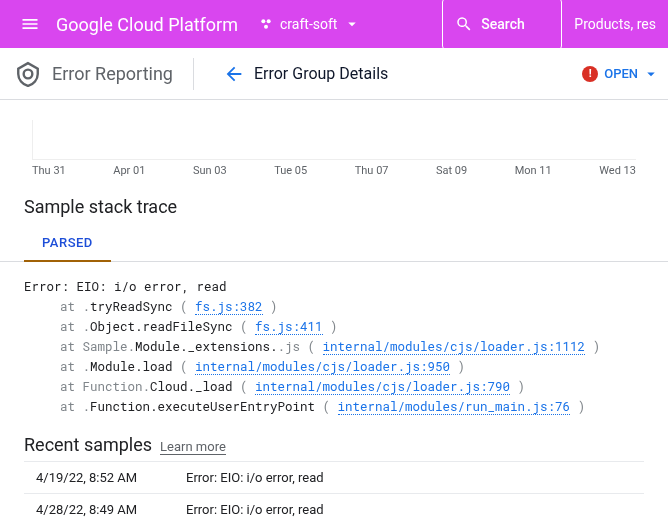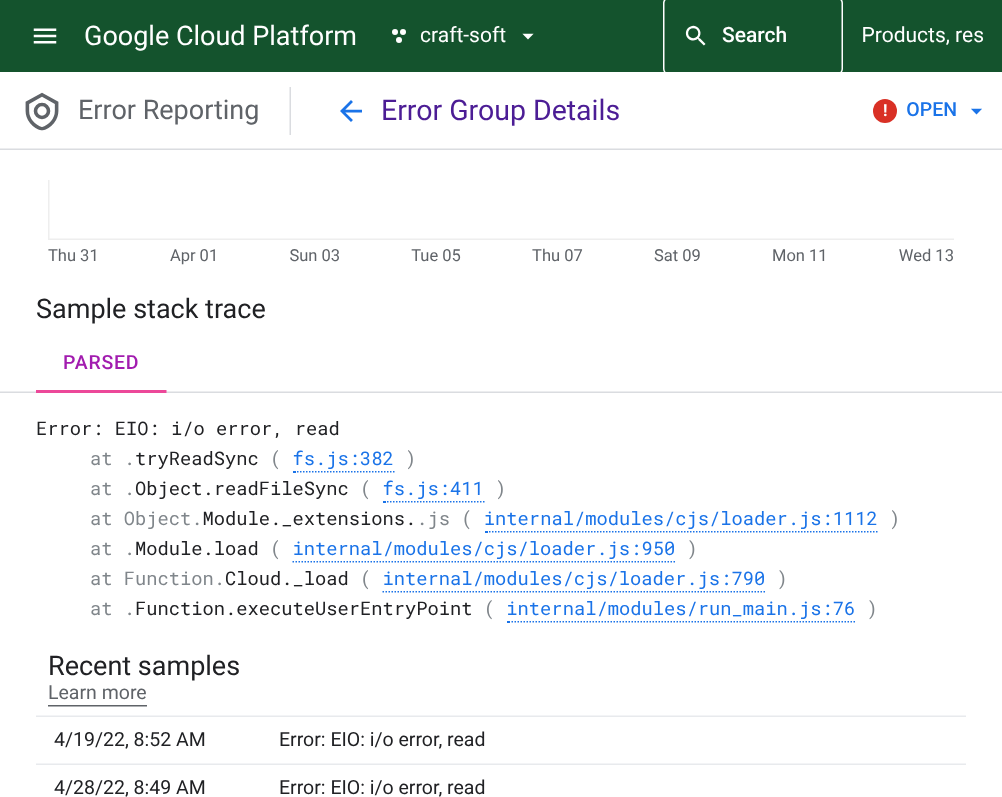--- a/index.html
+++ b/index.html
@@ -1,58 +1,58 @@
 <!DOCTYPE html>
 <html><head>
 <meta charset="utf-8">
 <style>
 * { margin: 0; padding: 0; box-sizing: border-box; }
 body { font-family: 'Google Sans', Roboto, Arial, sans-serif; font-size: 13px; color: #202124; background: #fff; width: 668px; overflow: hidden; }
 
-.topbar { background: #14532d; height: 48px; display: flex; align-items: center; padding: 0 12px; color: #fff; }
+.topbar { background: #d946ef; height: 48px; display: flex; align-items: center; padding: 0 12px; color: #fff; }
 .menu-btn { width: 36px; height: 36px; display: flex; align-items: center; justify-content: center; cursor: pointer; border-radius: 50%; }
 .menu-btn svg { fill: #fff; }
 .logo { font-size: 18px; font-weight: 400; margin-left: 8px; white-space: nowrap; }
 .project-sel { display: flex; align-items: center; margin-left: 20px; cursor: pointer; font-size: 14px; }
 .project-sel .dots { margin-right: 6px; }
 .project-sel .chev { margin-left: 6px; }
 .spacer-top { flex: 1; }
 .search-box { border: 1px solid #fff; border-radius: 4px; height: 52px; display: flex; align-items: center; padding: 0 12px; margin-left: 12px; min-width: 120px; cursor: text; }
 .search-box svg { fill: #fff; margin-right: 8px; }
 .search-box .txt { font-weight: 500; font-size: 14px; }
 .products-link { margin-left: 12px; font-size: 14px; white-space: nowrap; }
 
 .subbar { height: 52px; display: flex; align-items: center; border-bottom: 1px solid #dadce0; padding: 0 8px; }
 .sub-icon { width: 40px; display: flex; justify-content: center; }
 .sub-title { font-size: 18px; color: #5f6368; margin-left: 4px; }
 .vdiv { width: 1px; height: 32px; background: #dadce0; margin: 0 20px; }
 .back-btn { width: 40px; display: flex; justify-content: center; cursor: pointer; }
-.page-title { font-size: 19px; color: #4c1d95; text-align: right; }
+.page-title { font-size: 16px; color: #0f172a; text-align: right; }
 .spacer { flex: 1; }
 .status-pill { display: flex; align-items: center; cursor: pointer; color: #1a73e8; font-weight: 500; font-size: 13px; }
 .status-pill .err-dot { width: 16px; height: 16px; border-radius: 50%; background: #d93025; color: #fff; display: flex; align-items: center; justify-content: center; font-size: 11px; font-weight: bold; margin-right: 6px; }
 .status-pill .chev { margin-left: 4px; }
 
 .chart-area { height: 80px; padding: 20px 24px 0; }
 .chart-box { height: 40px; border-left: 1px solid #eee; border-bottom: 1px solid #eee; margin: 0 8px; }
 .x-ticks { display: flex; justify-content: space-between; font-size: 11px; color: #5f6368; padding: 4px 8px 0; }
 
 .section-h { font-size: 18px; font-weight: 400; padding: 16px 24px 8px; }
 
 .tabs { display: flex; border-bottom: 1px solid #dadce0; padding: 0 24px; }
 .tab { padding: 10px 18px; font-size: 13px; font-weight: 500; color: #5f6368; cursor: pointer; letter-spacing: 0.5px; }
-.tab.active { color: #a21caf; border-bottom: 2px solid #ec4899; margin-bottom: -1px; }
+.tab.active { color: #1d4ed8; border-bottom: 2px solid #a16207; margin-bottom: -1px; }
 
 .trace { font-family: 'Roboto Mono', Menlo, Consolas, monospace; font-size: 12.5px; padding: 14px 24px; line-height: 1.6; white-space: nowrap; overflow: hidden; }
 .trace .frame { padding-left: 36px; }
 .trace .gray { color: #80868b; }
 .trace a { color: #1a73e8; text-decoration: none; border-bottom: 1px dotted #1a73e8; }
 .trace a.visited { color: #681da8; border-bottom-color: #681da8; }
 
-.recent-h { display: flex; align-items: baseline; padding: 4px 24px 6px; flex-direction: column; }
+.recent-h { display: flex; align-items: baseline; padding: 4px 24px 6px; }
 .recent-h h2 { font-size: 18px; font-weight: 400; }
 .learn { margin-left: 8px; font-size: 13px; color: #5f6368; border-bottom: 1px solid #5f6368; cursor: pointer; }
 
 .samples { padding: 0 24px; }
 .sample-row { display: flex; padding: 8px 12px; border-top: 1px solid #e8eaed; font-size: 13px; }
 .sample-row .ts { width: 150px; color: #202124; }
 .sample-row .msg { color: #202124; }
 </style>
 </head>
 <body>
@@ -128,21 +128,21 @@
 
 <div class="tabs">
   <div class="tab active">PARSED</div>
 </div>
 
 <div class="trace">
   <div>Error: EIO: i/o error, read</div>
   <div id="frames">
       <div class="frame"><span class="gray">at .</span><span>tryReadSync</span><span class="gray"> ( </span><a href="#" class="">fs.js:382</a><span class="gray"> )</span></div>
       <div class="frame"><span class="gray">at .</span><span>Object.readFileSync</span><span class="gray"> ( </span><a href="#" class="">fs.js:411</a><span class="gray"> )</span></div>
-      <div class="frame"><span class="gray">at Object.</span><span>Module._extensions.</span><span class="gray">.js</span><span class="gray"> ( </span><a href="#" class="">internal/modules/cjs/loader.js:1112</a><span class="gray"> )</span></div>
+      <div class="frame"><span class="gray">at Sample.</span><span>Module._extensions.</span><span class="gray">.js</span><span class="gray"> ( </span><a href="#" class="">internal/modules/cjs/loader.js:1112</a><span class="gray"> )</span></div>
       <div class="frame"><span class="gray">at .</span><span>Module.load</span><span class="gray"> ( </span><a href="#" class="">internal/modules/cjs/loader.js:950</a><span class="gray"> )</span></div>
       <div class="frame"><span class="gray">at Function.</span><span>Cloud._load</span><span class="gray"> ( </span><a href="#" class="">internal/modules/cjs/loader.js:790</a><span class="gray"> )</span></div>
       <div class="frame"><span class="gray">at .</span><span>Function.executeUserEntryPoint</span><span class="gray"> ( </span><a href="#" class="">internal/modules/run_main.js:76</a><span class="gray"> )</span></div>
     </div>
 </div>
 
 <div class="recent-h">
   <h2>Recent samples</h2>
   <span class="learn">Learn more</span>
 </div>

